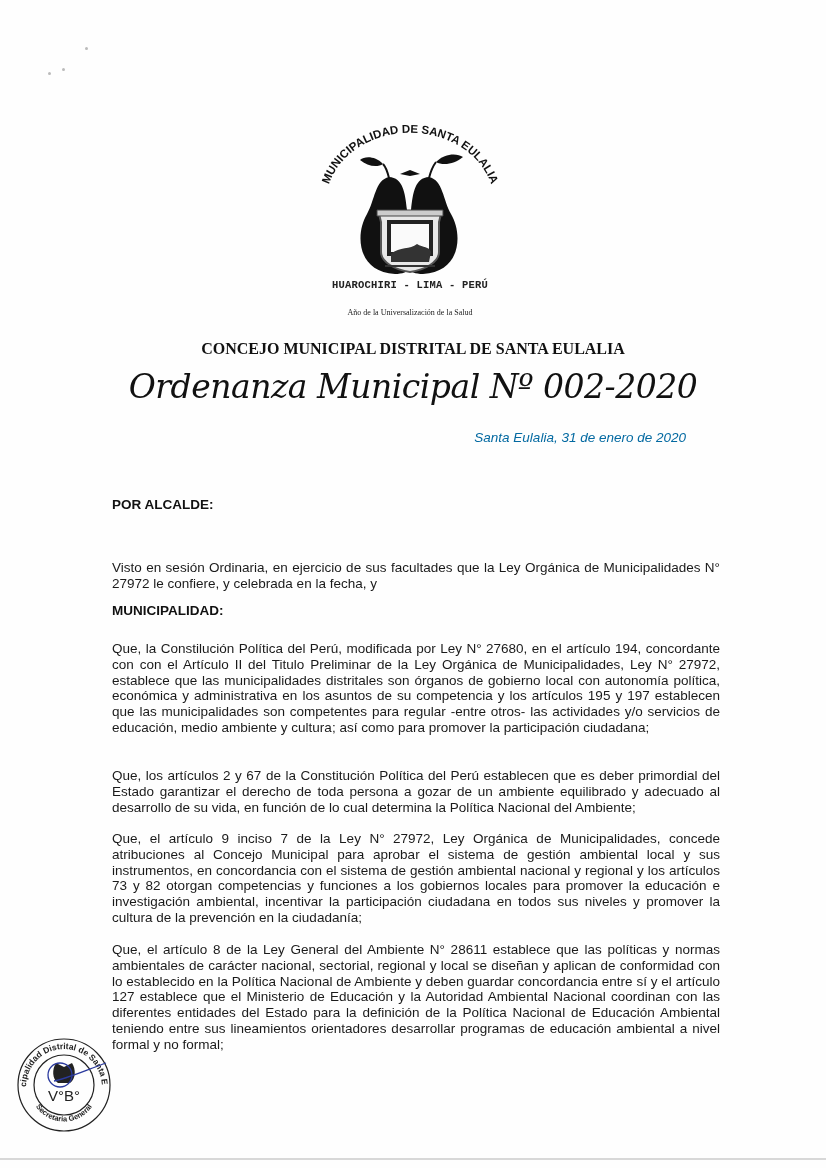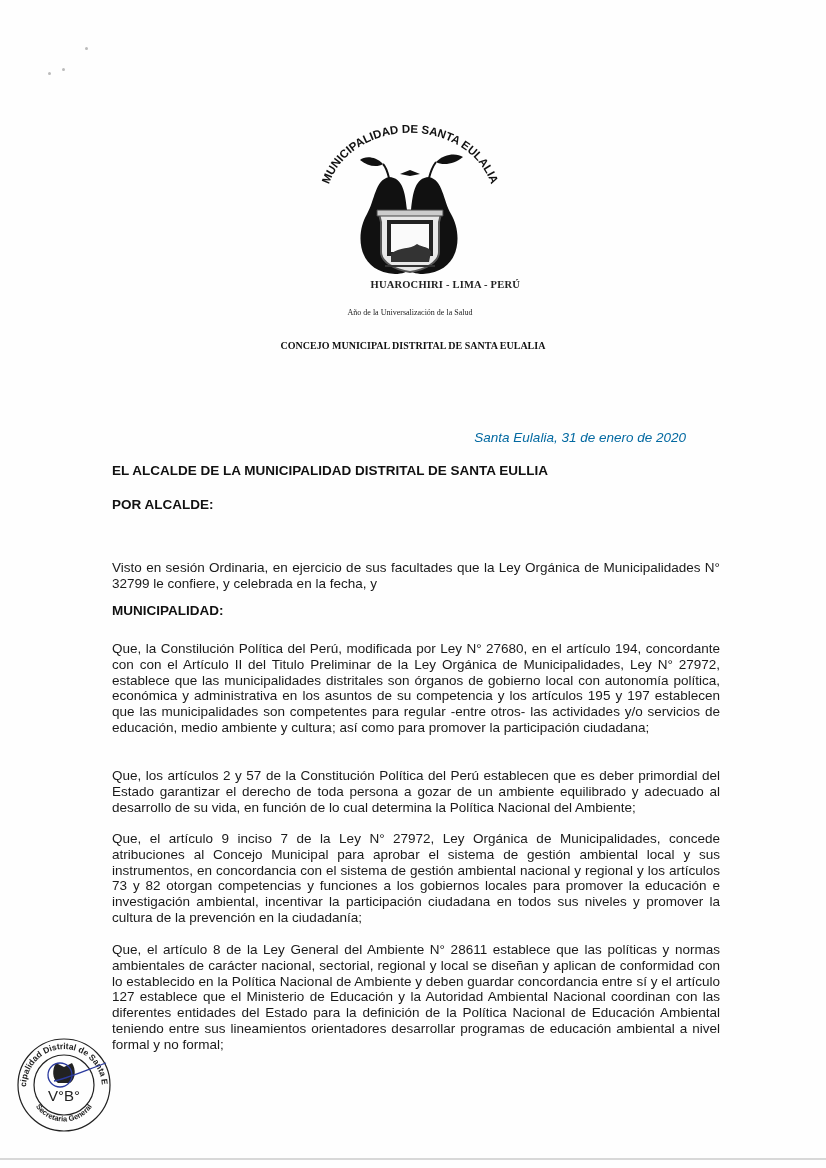--- a/index.html
+++ b/index.html
@@ -7,27 +7,27 @@
       width: 826px; height: 1168px; overflow: hidden;
       background: #ffffff; position: relative;
       font-family: "Liberation Sans", sans-serif; color: #111;
     }
     .page { position: absolute; left: 0; top: 0; width: 826px; height: 1168px; background: #fefefe; }
     .bottom-edge { position: absolute; left: 0; right: 0; top: 1158px; height: 2px; background: #d8d8d8; }
     .smudge { position: absolute; width: 3px; height: 3px; border-radius: 50%; background: #bbb; }
 
     
     .logo { position: absolute; left: 305px; top: 122px; width: 210px; height: 175px; }
-    .logo-place { position: absolute; left: 300px; top: 279px; width: 220px; text-align: right;
-      font-family: Liberation Serif, serif; font-weight: bold; font-size: 10.5px; letter-spacing: 0.2px; color: #222; }
+    .logo-place { position: absolute; left: 300px; top: 279px; width: 220px; text-align: center;
+      font-family: Liberation Mono, monospace; font-weight: bold; font-size: 10.5px; letter-spacing: 0.2px; color: #222; }
     .year-motto { position: absolute; left: 300px; top: 308px; width: 220px; text-align: center;
       font-family: Liberation Serif, serif; font-size: 8px; color: #222; }
 
     .council-header { position: absolute; left: 0; width: 826px; top: 340px; text-align: center;
-      font-family: "Liberation Serif", serif; font-weight: bold; font-size: 10px; color: #111; }
+      font-family: "Liberation Serif", serif; font-weight: bold; font-size: 16px; color: #111; }
     .ordinance-title { position: absolute; left: 0; width: 826px; top: 367px; text-align: center;
       font-family: "DejaVu Serif", serif; font-style: italic; font-size: 33px; color: #111; letter-spacing: -0.5px; }
     .place-date { position: absolute; right: 140px; top: 430px;
       font-style: italic; font-size: 13.5px; color: #0369a1; }
 
     .heading { position: absolute; left: 112px; font-weight: bold; font-size: 13.5px; color: #111; }
     .para { position: absolute; left: 112px; width: 608px; font-size: 13.5px; line-height: 15.8px; color: #1a1a1a; text-align: justify; }
 
     .seal { position: absolute; left: 14px; top: 1035px; width: 100px; height: 100px; }
   </style>
@@ -60,29 +60,29 @@
     <path d="M 74 92 L 136 92 L 134 100 L 134 130 C 134 140, 120 148, 105 150 C 90 148, 76 140, 76 130 L 76 100 Z" fill="#e8e8e8" stroke="#555" stroke-width="2"></path>
     <path d="M 72 88 L 138 88 L 138 94 L 72 94 Z" fill="#ccc" stroke="#444" stroke-width="1"></path>
     <rect x="84" y="100" width="42" height="32" fill="#fafafa" stroke="#222" stroke-width="4"></rect>
     <path d="M 86 132 C 95 124, 105 128, 112 122 C 118 126, 124 124, 126 130 L 124 140 L 86 140 Z" fill="#333"></path>
     <path d="M 80 144 L 130 144" stroke="#333" stroke-width="2"></path>
   </svg>
   <div class="logo-place">HUAROCHIRI - LIMA - PERÚ</div>
   <div class="year-motto">Año de la Universalización de la Salud</div>
 
   <div class="council-header">CONCEJO MUNICIPAL DISTRITAL DE SANTA EULALIA</div>
+  <div class="ordinance-title">Ordenanza Municipal Nº 002-2020</div>
   <div class="place-date">Santa Eulalia, 31 de enero de 2020</div>
 
-  <div class="heading" style="top:463px">EL ALCALDE DE LA MUNICIPALIDAD DISTRITAL DE SANTA EULLIA</div>
   <div class="heading" style="top:497px">POR ALCALDE:</div>
-  <div class="para" style="top:560px">Visto en sesión Ordinaria, en ejercicio de sus facultades que la Ley Orgánica de Municipalidades N° 32799 le confiere, y celebrada en la fecha, y</div>
+  <div class="para" style="top:560px">Visto en sesión Ordinaria, en ejercicio de sus facultades que la Ley Orgánica de Municipalidades N° 27972 le confiere, y celebrada en la fecha, y</div>
   <div class="heading" style="top:603px">MUNICIPALIDAD:</div>
 
   <div class="para" style="top:641px">Que, la Constilución Política del Perú, modificada por Ley N° 27680, en el artículo 194, concordante con con el Artículo II del Titulo Preliminar de la Ley Orgánica de Municipalidades, Ley N° 27972, establece que las municipalidades distritales son órganos de gobierno local con autonomía política, económica y administrativa en los asuntos de su competencia y los artículos 195 y 197 establecen que las municipalidades son competentes para regular -entre otros- las actividades y/o servicios de educación, medio ambiente y cultura; así como para promover la participación ciudadana;</div>
-  <div class="para" style="top:768px">Que, los artículos 2 y 57 de la Constitución Política del Perú establecen que es deber primordial del Estado garantizar el derecho de toda persona a gozar de un ambiente equilibrado y adecuado al desarrollo de su vida, en función de lo cual determina la Política Nacional del Ambiente;</div>
+  <div class="para" style="top:768px">Que, los artículos 2 y 67 de la Constitución Política del Perú establecen que es deber primordial del Estado garantizar el derecho de toda persona a gozar de un ambiente equilibrado y adecuado al desarrollo de su vida, en función de lo cual determina la Política Nacional del Ambiente;</div>
   <div class="para" style="top:831px">Que, el artículo 9 inciso 7 de la Ley N° 27972, Ley Orgánica de Municipalidades, concede atribuciones al Concejo Municipal para aprobar el sistema de gestión ambiental local y sus instrumentos, en concordancia con el sistema de gestión ambiental nacional y regional y los artículos 73 y 82 otorgan competencias y funciones a los gobiernos locales para promover la educación e investigación ambiental, incentivar la participación ciudadana en todos sus niveles y promover la cultura de la prevención en la ciudadanía;</div>
   <div class="para" style="top:942px">Que, el artículo 8 de la Ley General del Ambiente N° 28611 establece que las políticas y normas ambientales de carácter nacional, sectorial, regional y local se diseñan y aplican de conformidad con lo establecido en la Política Nacional de Ambiente y deben guardar concordancia entre sí y el artículo 127 establece que el Ministerio de Educación y la Autoridad Ambiental Nacional coordinan con las diferentes entidades del Estado para la definición de la Política Nacional de Educación Ambiental teniendo entre sus lineamientos orientadores desarrollar programas de educación ambiental a nivel formal y no formal;</div>
 
   <svg class="seal" viewBox="0 0 100 100">
     <defs>
       <path id="sealTop" d="M 12 52 A 38 38 0 0 1 88 52"></path>
       <path id="sealBottom" d="M 18 64 A 34 34 0 0 0 82 64"></path>
     </defs>
     <circle cx="50" cy="50" r="46" fill="none" stroke="#222" stroke-width="1.2"></circle>
     <circle cx="50" cy="50" r="30" fill="none" stroke="#222" stroke-width="1.2"></circle>

